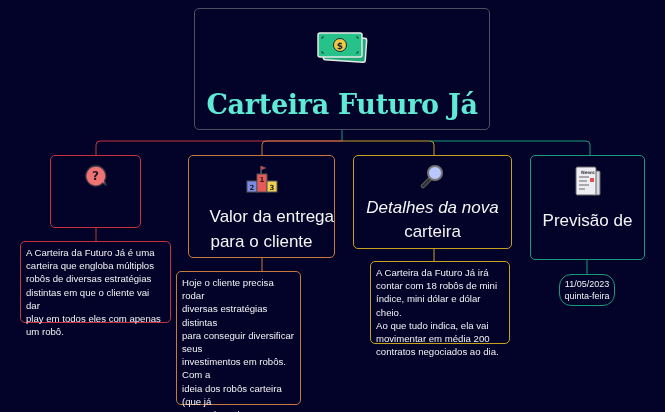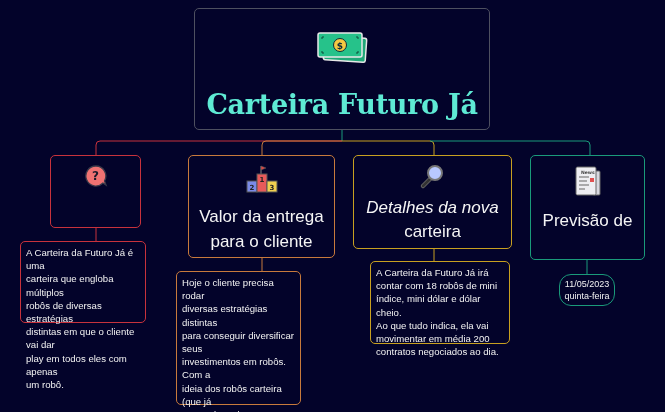--- a/index.html
+++ b/index.html
@@ -65,41 +65,41 @@
   <div class="root-title">Carteira Futuro Já</div>
 </div>
 
 <div class="abs card" style="left:50px;top:155px;width:91px;height:73px;border-color:#c8323c;">
   <svg class="icon" width="24" height="24" viewBox="0 0 24 24" style="left:33px;top:8px;">
     <path d="M12 2 A10 10 0 1 0 19 19 L22 21 L20.5 17 A10 10 0 0 0 12 2 Z" fill="#f07272" stroke="#3a3a4a" stroke-width="1.3"></path>
     <text x="11.5" y="16" text-anchor="middle" font-size="12" font-weight="bold" fill="#1a1a2a" font-family="DejaVu Sans, sans-serif">?</text>
   </svg>
   <div class="card-title" style="top:54px;font-size:18px;margin-top:47px;">O que é?</div>
 </div>
-<div class="abs note" style="left:20px;top:241px;width:126px;height:82px;border-color:#c8323c;">
+<div class="abs note" style="left:20px;top:241px;width:151px;height:82px;border-color:#c8323c;">
   <p>A Carteira da Futuro Já é uma
 carteira que engloba múltiplos
 robôs de diversas estratégias
 distintas em que o cliente vai dar
 play em todos eles com apenas
 um robô.</p>
 </div>
 
 <div class="abs card" style="left:188px;top:155px;width:147px;height:103px;border-color:#c87a3c;">
   <svg class="icon" width="34" height="30" viewBox="0 0 34 30" style="left:56px;top:8px;">
     <line x1="16" y1="2" x2="16" y2="10" stroke="#888" stroke-width="1"></line>
     <path d="M16 2 L21 4 L16 6 Z" fill="#e04848" stroke="#555" stroke-width="0.6"></path>
     <rect x="2" y="17" width="10" height="11" fill="#7a8ae8" stroke="#555" stroke-width="1"></rect>
     <rect x="12" y="10" width="10" height="18" fill="#e85a5a" stroke="#555" stroke-width="1"></rect>
     <rect x="22" y="17" width="10" height="11" fill="#f0d050" stroke="#555" stroke-width="1"></rect>
     <text x="7" y="26" text-anchor="middle" font-size="7" font-weight="bold" fill="#222" font-family="DejaVu Sans, sans-serif">2</text>
     <text x="17" y="18" text-anchor="middle" font-size="7" font-weight="bold" fill="#222" font-family="DejaVu Sans, sans-serif">1</text>
     <text x="27" y="26" text-anchor="middle" font-size="7" font-weight="bold" fill="#222" font-family="DejaVu Sans, sans-serif">3</text>
   </svg>
-  <div class="card-title" style="top:49px;">Valor da entrega</div>
+  <div class="card-title" style="top:49px;text-align:right;">Valor da entrega</div>
   <div class="card-title" style="top:74px;">para o cliente</div>
 </div>
 <div class="abs note" style="left:176px;top:271px;width:125px;height:134px;border-color:#c87a3c;">
   <p>Hoje o cliente precisa rodar
 diversas estratégias distintas
 para conseguir diversificar seus
 investimentos em robôs. Com a
 ideia dos robôs carteira (que já
 temos duas da SI rodando) o
 cliente poderá dar play em um

